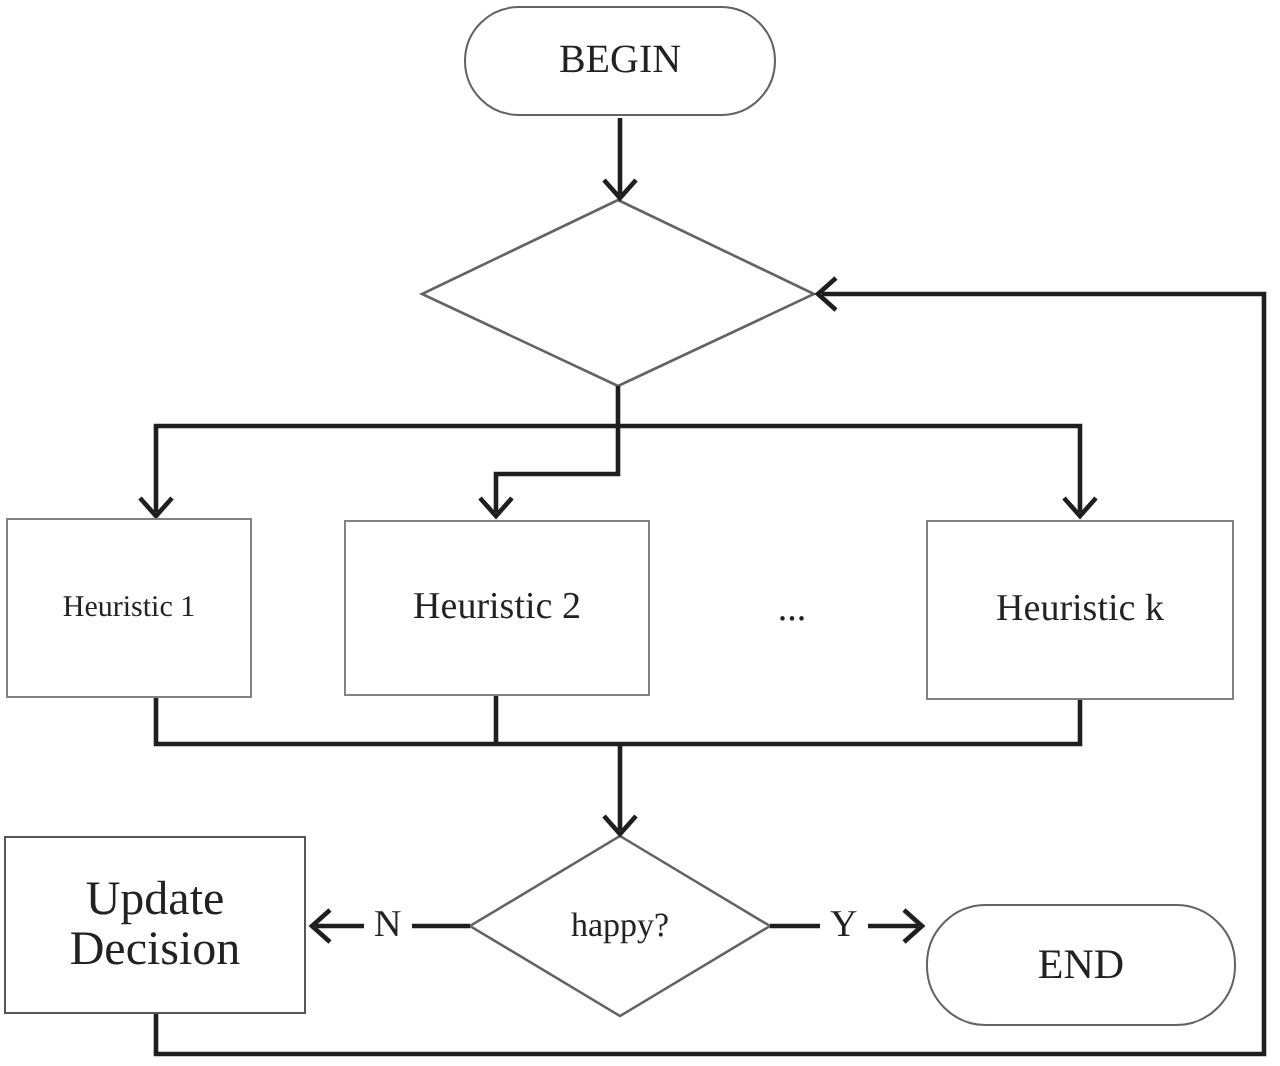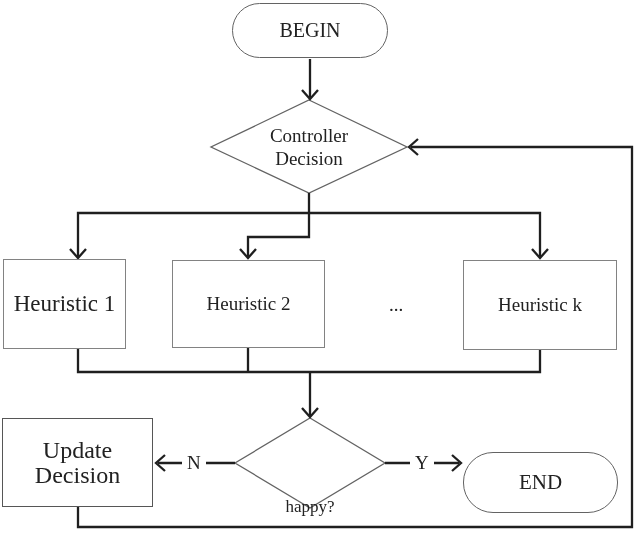--- a/index.html
+++ b/index.html
@@ -22,37 +22,37 @@
     display: flex;
     align-items: center;
     justify-content: center;
     text-align: center;
   }
   .rect-node   { border: 1.4px solid #828282; }
   .dark-rect   { border: 1.5px solid #565656; }
   .stadium     { border: 1.3px solid #636363; }
 
   .node-begin  { left: 232px; top: 3px;   width: 156px; height: 55px; border-radius: 28px; font-size: 20px; }
-  .node-h1     { left: 3px;   top: 259px; width: 123px; height: 90px; font-size: 23px; }
+  .node-h1     { left: 3px;   top: 259px; width: 123px; height: 90px; font-size: 15px; }
   .node-h2     { left: 172px; top: 260px; width: 153px; height: 88px; font-size: 19px; }
   .node-hk     { left: 463px; top: 260px; width: 154px; height: 90px; font-size: 19px; }
   .node-update { left: 2px;   top: 418px; width: 151px; height: 89px; font-size: 24px; line-height: 25px; }
   .node-end    { left: 463px; top: 452px; width: 155px; height: 61px; border-radius: 30px; font-size: 21px; }
 
   .float-label {
     position: absolute;
     z-index: 3;
     display: flex;
     align-items: center;
     justify-content: center;
     text-align: center;
     background: transparent;
   }
   .label-controller { left: 234px; top: 122px; width: 150px; height: 50px; font-size: 19px; line-height: 23px; }
-  .label-happy      { left: 260px; top: 452px; width: 100px; height: 22px; font-size: 17px; margin-top: 44px; }
+  .label-happy      { left: 260px; top: 452px; width: 100px; height: 22px; font-size: 17px; }
   .label-ellipsis   { left: 374px; top: 294px; width: 44px;  height: 22px; font-size: 19px; }
   .edge-label {
     position: absolute;
     z-index: 3;
     background: #ffffff;
     padding: 0 5px;
     font-size: 19px;
     display: flex;
     align-items: center;
     justify-content: center;
@@ -96,26 +96,20 @@
 
       <path d="M78 506 L78 527 L632 527 L632 147 L411 147"></path>
       <path d="M418 139 L409 147 L418 155"></path>
     </g>
   </svg>
 
   <div class="node stadium node-begin">
     <span>BEGIN</span>
   </div>
 
-  <div class="float-label label-controller">
-    <span>
-      <span>Controller</span><br>
-      <span>Decision</span>
-    </span>
-  </div>
 
   <div class="node rect-node node-h1">
     <span>Heuristic 1</span>
   </div>
 
   <div class="node rect-node node-h2">
     <span>Heuristic 2</span>
   </div>
 
   <div class="float-label label-ellipsis">

